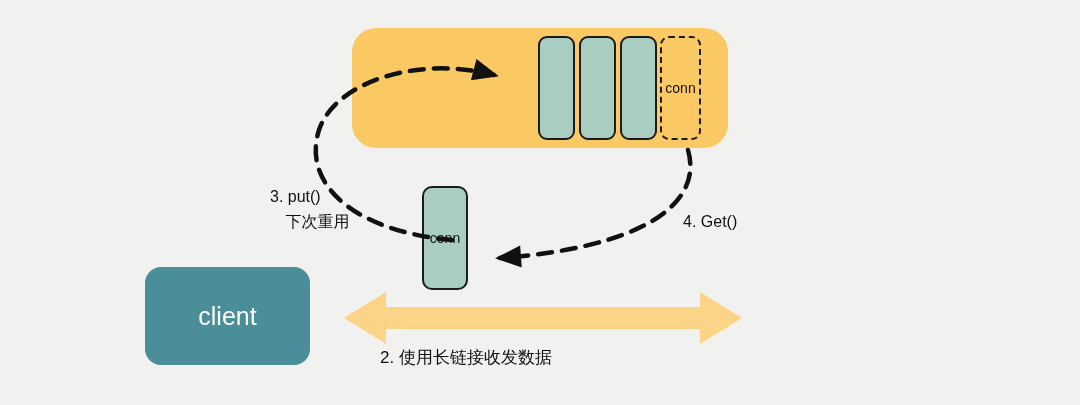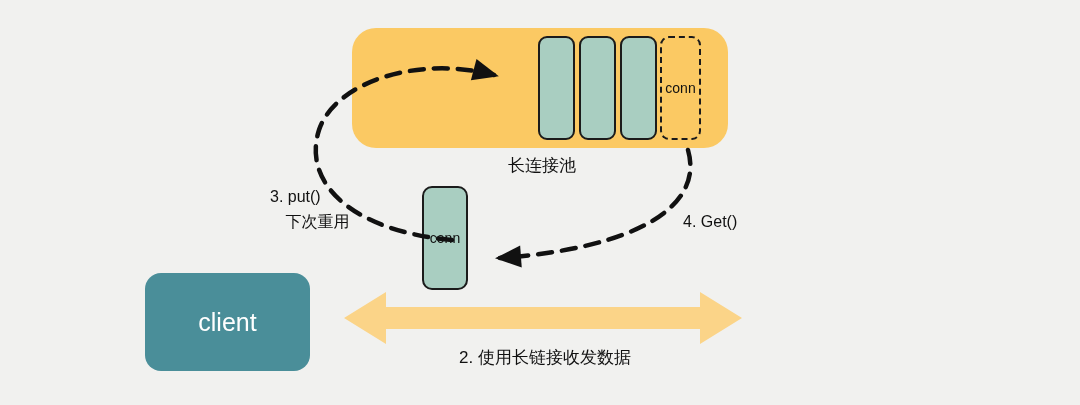--- a/index.html
+++ b/index.html
@@ -75,29 +75,29 @@
     top: 267px;
     width: 165px; height: 98px;
     background: #4a8e99;
     border-radius: 16px;
     display: flex;
     align-items: center;
     justify-content: center;
     color: #ffffff;
     font-size: 25px;
   }
-  .node.client { left: 145px; margin-top: 6px; }
+  .node.client { left: 145px; }
   .node.server { left: 770px; }
 
   
   .lbl { color: #111; font-size: 16px; white-space: nowrap; }
   .lbl-put   { left: 270px; top: 188px; width: 95px; text-align: left; }
   .lbl-reuse { left: 265px; top: 212px; width: 105px; text-align: center; }
   .lbl-get   { left: 683px; top: 213px; }
-  .lbl-data  { left: 380px; top: 346px; width: 330px; text-align: center; font-size: 17px; }
+  .lbl-data  { left: 380px; top: 346px; width: 330px; font-size: 17px; }
 
   svg.overlay {
     position: absolute;
     left: 0; top: 0;
     width: 1080px; height: 405px;
     pointer-events: none;
   }
 </style>
 </head>
 <body>
@@ -107,21 +107,20 @@
   <div class="abs pool"></div>
 
   <div class="abs conn-solid" style="left:538px"></div>
   <div class="abs conn-solid" style="left:579px"></div>
   <div class="abs conn-solid" style="left:620px"></div>
 
   <div class="abs conn-dashed">
     <span>conn</span>
   </div>
 
-  <div class="abs pool-label">长连接池</div>
 
   <div class="abs conn-mid">
     <span>conn</span>
   </div>
 
   <svg class="overlay" viewBox="0 0 1080 405">
     <defs>
       <marker id="arrowhead" markerUnits="userSpaceOnUse" markerWidth="30" markerHeight="26" refX="22" refY="12" orient="auto">
         <path d="M1,1 L27,12 L1,23 Z" fill="#111111"></path>
       </marker>

